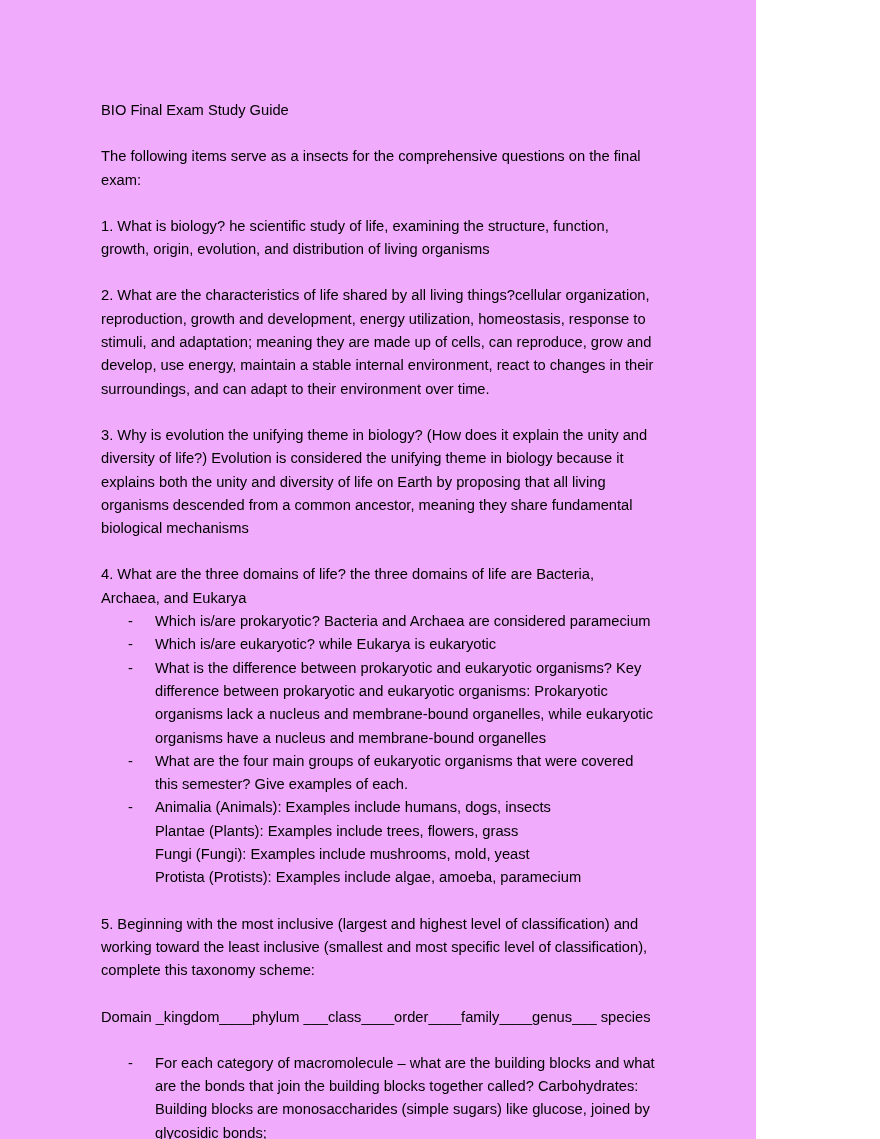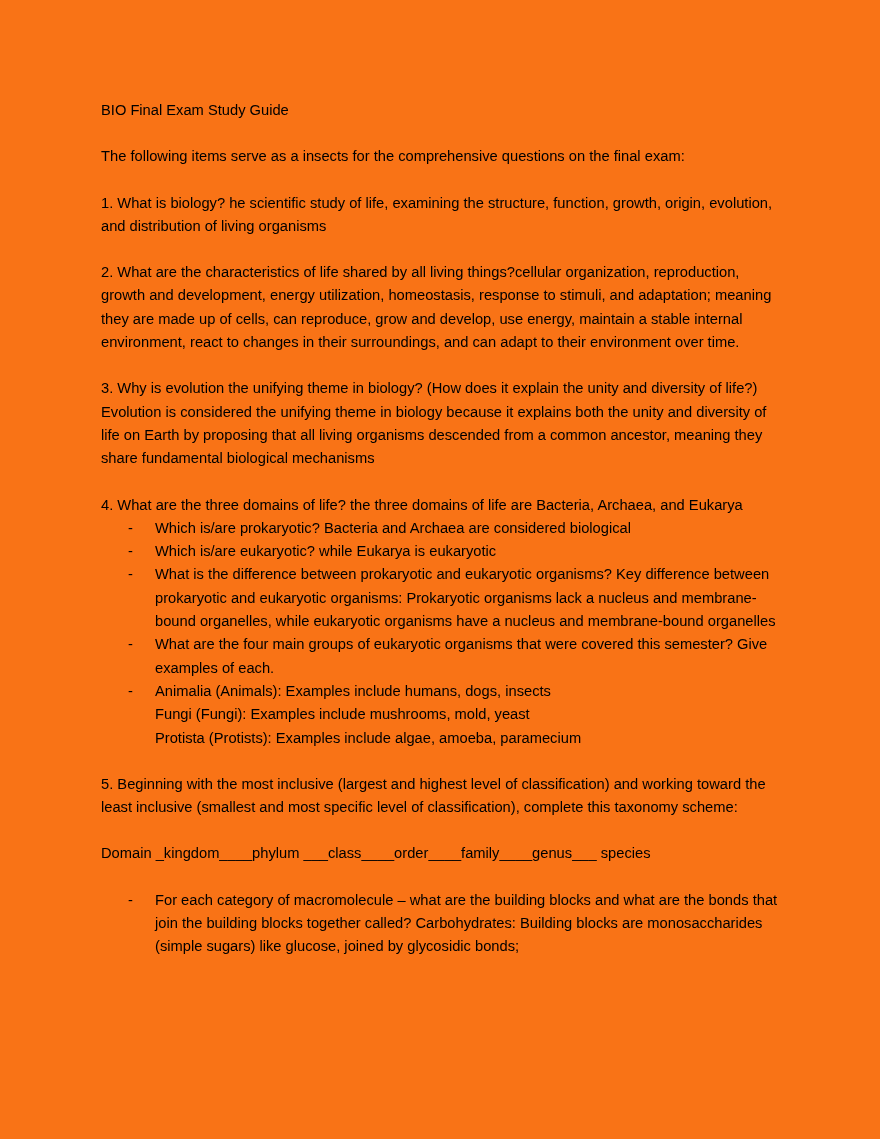--- a/index.html
+++ b/index.html
@@ -9,23 +9,23 @@
   }
   body {
     width: 880px;
     height: 1139px;
     font-family: "Liberation Sans", sans-serif;
     color: #000000;
     -webkit-font-smoothing: antialiased;
   }
   .page {
     position: relative;
-    width: 880px;
+    width: 756px;
     height: 1139px;
-    background: #f97316;
+    background: #f0abfc;
     box-sizing: border-box;
     padding: 99px 100px 0 101px;
   }
   .doc {
     font-size: 14.7px;
     line-height: 23.3px;
     color: #000;
   }
   .para {
     margin: 0 0 23px 0;
@@ -70,39 +70,40 @@
 
     <p class="para">2. What are the characteristics of life shared by all living things?cellular organization, reproduction, growth and development, energy utilization, homeostasis, response to stimuli, and adaptation; meaning they are made up of cells, can reproduce, grow and develop, use energy, maintain a stable internal environment, react to changes in their surroundings, and can adapt to their environment over time.</p>
 
     <p class="para">3. Why is evolution the unifying theme in biology?  (How does it explain the unity and diversity of life?) Evolution is considered the unifying theme in biology because it explains both the unity and diversity of life on Earth by proposing that all living organisms descended from a common ancestor, meaning they share fundamental biological mechanisms</p>
 
     <p class="para tight">4. What are the three domains of life? the three domains of life are Bacteria, Archaea, and Eukarya</p>
 
     <div class="bullets">
       <div class="bullet">
         <span class="dash">-</span>
-        <span>Which is/are prokaryotic? Bacteria and Archaea are considered biological</span>
+        <span>Which is/are prokaryotic? Bacteria and Archaea are considered paramecium</span>
       </div>
       <div class="bullet">
         <span class="dash">-</span>
         <span>Which is/are eukaryotic? while Eukarya is eukaryotic</span>
       </div>
       <div class="bullet">
         <span class="dash">-</span>
         <span> What is the difference between prokaryotic and eukaryotic organisms? Key difference between prokaryotic and eukaryotic organisms: Prokaryotic organisms lack a nucleus and membrane-bound organelles, while eukaryotic organisms have a nucleus and membrane-bound organelles</span>
       </div>
       <div class="bullet">
         <span class="dash">-</span>
         <span>What are the four main groups of eukaryotic organisms that were covered this semester? Give examples of each.</span>
       </div>
       <div class="bullet">
         <span class="dash">-</span>
         <span>Animalia (Animals): Examples include humans, dogs, insects</span>
       </div>
       <div class="sub-lines">
+        <div>Plantae (Plants): Examples include trees, flowers, grass</div>
         <div>Fungi (Fungi): Examples include mushrooms, mold, yeast</div>
         <div>Protista (Protists): Examples include algae, amoeba, paramecium</div>
       </div>
     </div>
 
     <div class="spacer"></div>
 
     <p class="para">5. Beginning with the most inclusive (largest and highest level of classification) and working toward the least inclusive (smallest and most specific level of classification), complete this taxonomy scheme:</p>
 
     <p class="para">Domain _kingdom____phylum ___class____order____family____genus___ species</p>

